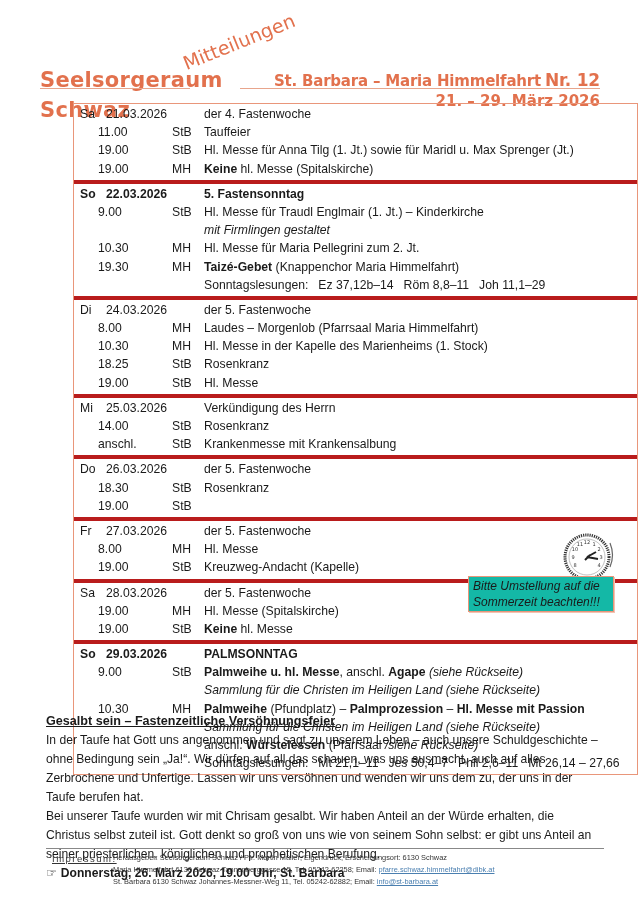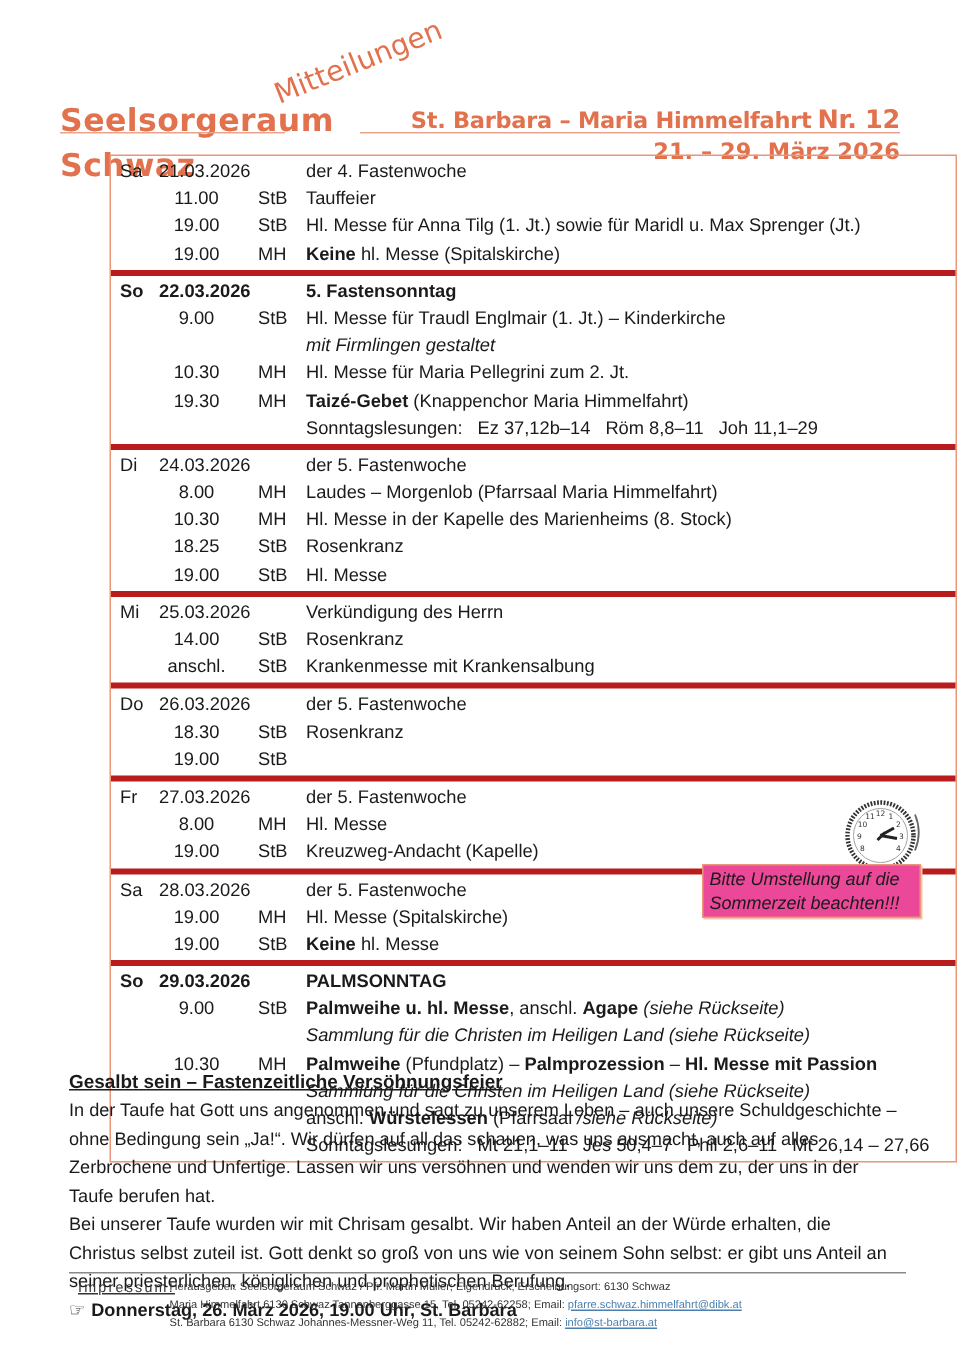--- a/index.html
+++ b/index.html
@@ -18,31 +18,31 @@
   .parish .nr { font-size:17px; margin-left:4px; }
   .dates { position:absolute; right:40px; top:92px; color:#e2714d; font-weight:bold; font-size:15px;
            font-family:"DejaVu Sans", sans-serif; }
 
   .sched { position:absolute; left:37px; top:103px; width:563px; border:1px solid #e9967a;margin-left:36px; }
   .day { border-top:4px solid #b91c1c; padding:1px 0 2px 0; }
   .day:first-child { border-top:none; }
   .row { height:18.2px; line-height:18.2px; font-size:12.2px; white-space:nowrap; position:relative; }
   .c-wd { position:absolute; left:6px; }
   .c-date { position:absolute; left:32px; }
-  .c-time { position:absolute; left:24px; width:66px; text-align:center; }
+  .c-time { position:absolute; left:24px; width:66px; text-align:left; }
   .c-loc { position:absolute; left:98px; }
   .c-txt { position:absolute; left:130px; }
   .c-title { position:absolute; left:130px; }
   .bold { font-weight:bold; }
   .it { font-style:italic; }
   .readings span { margin-right:10px; }
 
   .clock { position:absolute; left:563px; top:531px; width:52px; height:52px; }
   .notice { position:absolute; left:468px; top:576px; width:136px; border:1px solid #e9967a;
-            background:#ec4899; font-style:italic; font-size:12px; line-height:16px; padding:1px 4px;
+            background:#14b8a6; font-style:italic; font-size:12px; line-height:16px; padding:1px 4px;
             box-shadow:1px 1px 0 #f2c3b3; }
 
   .article { position:absolute; left:46px; top:712px; width:552px; font-size:12.1px; line-height:19px; }
   .article h2 { margin:0; font-size:12.6px; font-weight:bold; text-decoration:underline; line-height:19px; }
   .article p { margin:0; }
   .article .event { font-weight:bold; }
   .article .event .hand { font-weight:normal; margin-right:4px; }
 
   .imp-line { position:absolute; left:46px; top:848px; width:558px; height:1px; background:#888; }
   .imp-label { position:absolute; left:52px; top:853px; font-size:9.5px; letter-spacing:1.5px;
@@ -123,21 +123,21 @@
         <span class="c-title">der 5. Fastenwoche</span>
       </div>
       <div class="row">
         <span class="c-time">8.00</span>
         <span class="c-loc">MH</span>
         <span class="c-txt"><span>Laudes – Morgenlob (Pfarrsaal Maria Himmelfahrt)</span></span>
       </div>
       <div class="row">
         <span class="c-time">10.30</span>
         <span class="c-loc">MH</span>
-        <span class="c-txt"><span>Hl. Messe in der Kapelle des Marienheims (8. Stock)</span></span>
+        <span class="c-txt"><span>Hl. Messe in der Kapelle des Marienheims (1. Stock)</span></span>
       </div>
       <div class="row">
         <span class="c-time">18.25</span>
         <span class="c-loc">StB</span>
         <span class="c-txt"><span>Rosenkranz</span></span>
       </div>
       <div class="row">
         <span class="c-time">19.00</span>
         <span class="c-loc">StB</span>
         <span class="c-txt"><span>Hl. Messe</span></span>

